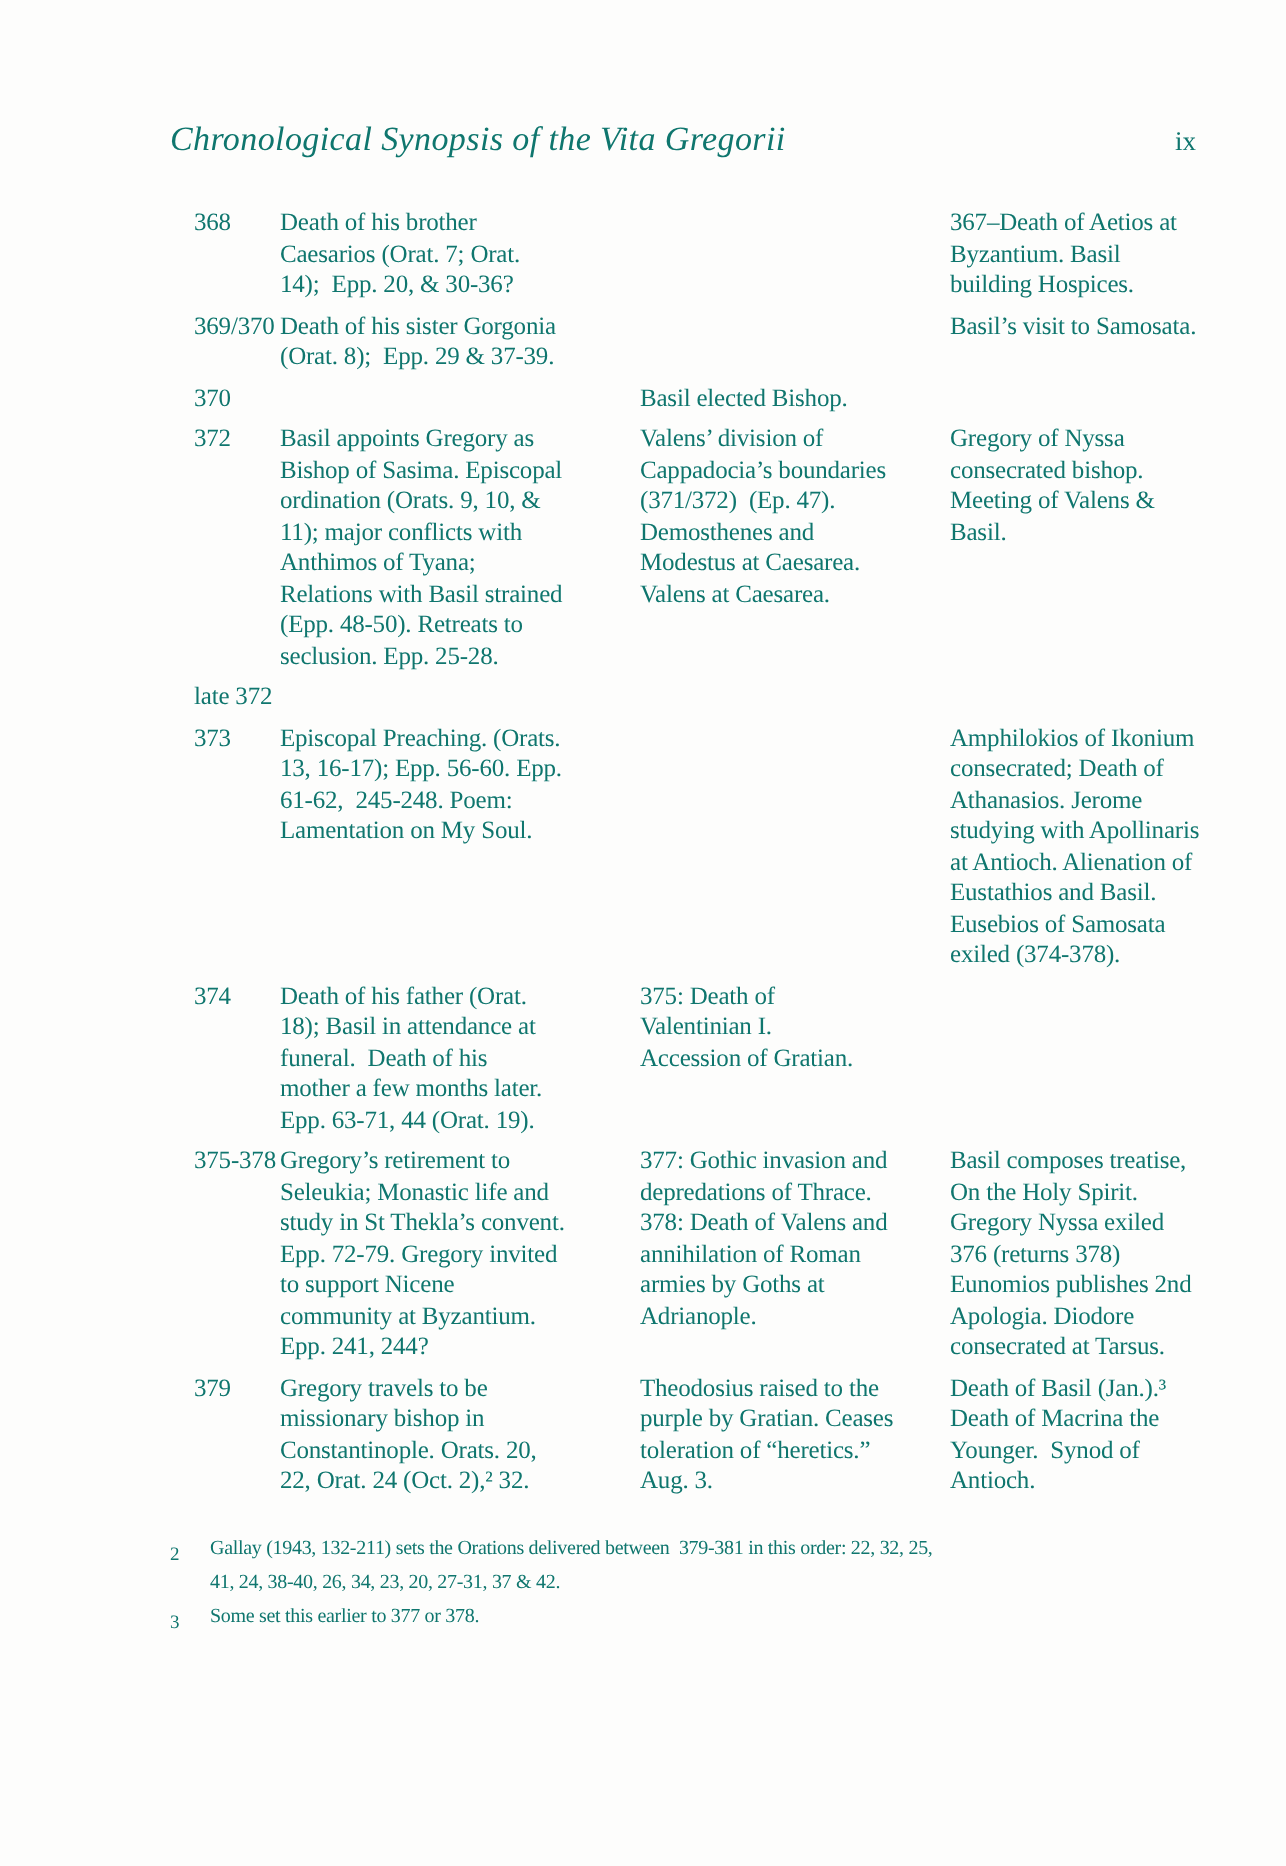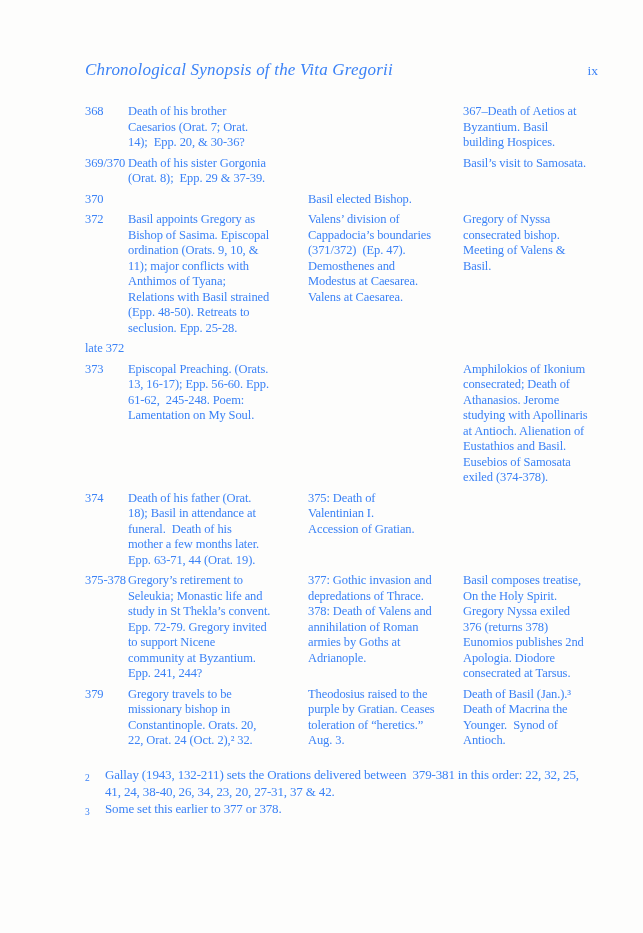--- a/index.html
+++ b/index.html
@@ -4,21 +4,21 @@
 <style>
   html, body { margin: 0; padding: 0; }
   body {
     width: 643px; height: 933px;
     background: #ffffff;
   }
   .page {
     position: relative;
     width: 643px; height: 933px;
     background: #fdfdfc;
-    color: #3b82f6;
+    color: #0f766e;
     font-family: "Liberation Serif", "DejaVu Serif", serif;
     overflow: hidden;
   }
   .header {
     display: flex;
     justify-content: space-between;
     align-items: baseline;
     padding: 60px 45px 0 85px;
   }
   .title {
@@ -26,38 +26,39 @@
     font-size: 17px;
     letter-spacing: 0.2px;
     white-space: pre;
   }
   .pagenum { font-size: 13.5px; }
   .synopsis-table { margin: 24px 35px 0 85px; }
   .row {
     display: grid;
     grid-template-columns: 43px 180px 155px 145px;
     margin-bottom: 5px;
+    margin-left: 12px;
   }
   .cell {
     font-size: 12.5px;
     line-height: 15.5px;
     letter-spacing: -0.1px;
     white-space: pre;
     overflow: visible;
   }
   .cell.year { padding-right: 2px; }
   .footnotes { margin: 17px 25px 0 85px; }
   .footnote { display: grid; grid-template-columns: 20px 1fr; }
   .fn-marker {
     font-size: 9.5px;
     padding-top: 4px;
     line-height: 17px;
   }
   .fn-text {
-    font-size: 13px;
+    font-size: 10px;
     line-height: 17px;
     letter-spacing: -0.15px;
     white-space: pre;
   }
 </style>
 </head>
 <body>
 
 <div class="page">
 

